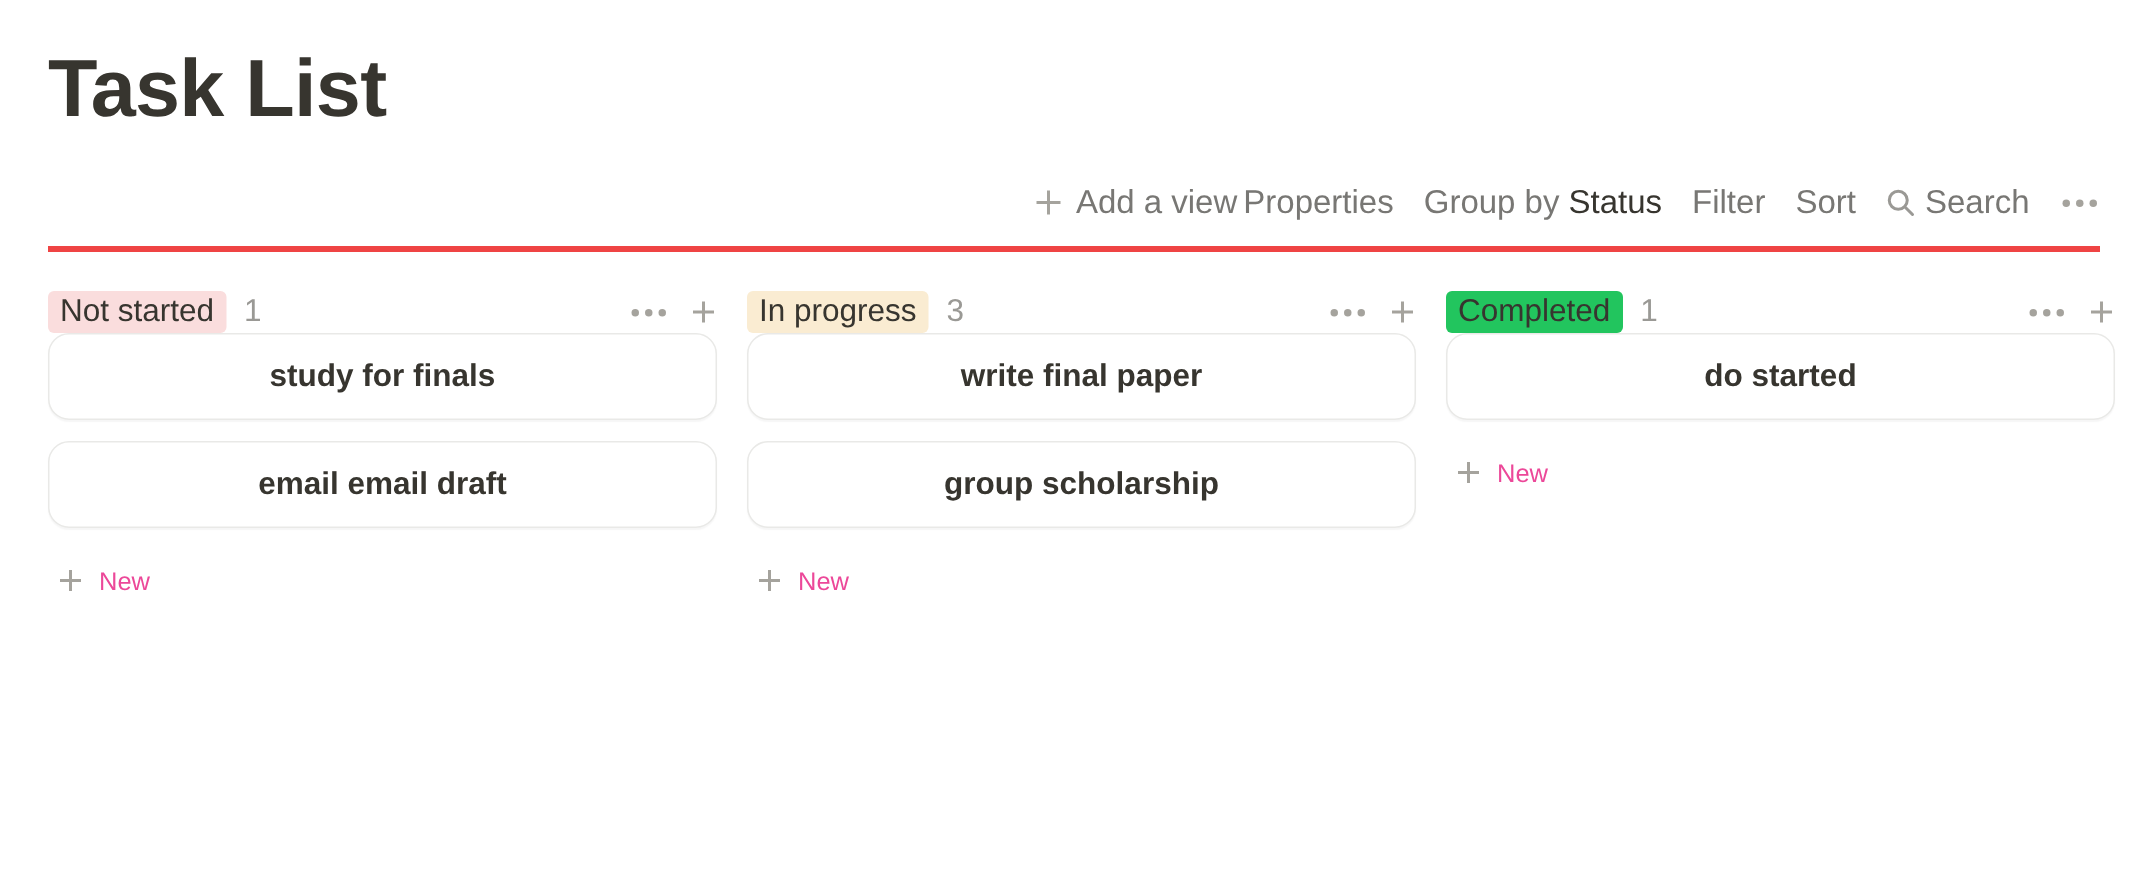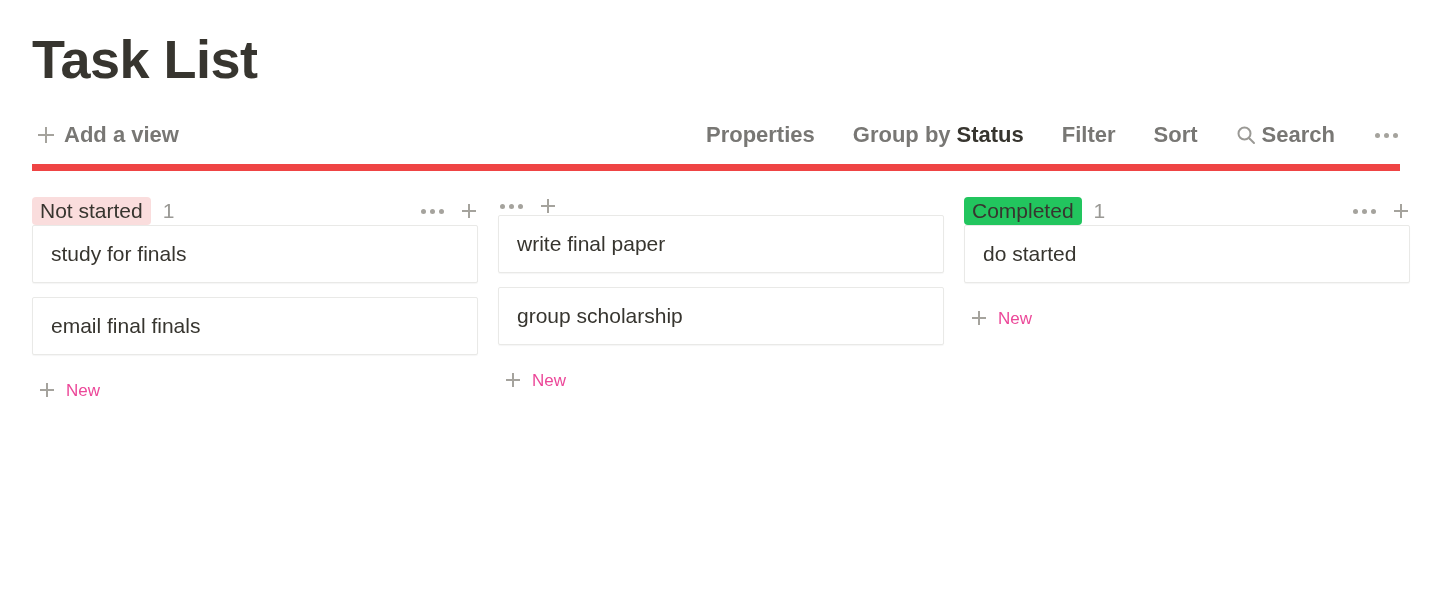--- a/index.html
+++ b/index.html
@@ -17,24 +17,23 @@
     .page-title {
       font-size: 54px;
       font-weight: 700;
       color: #37352f;
       letter-spacing: -0.5px;
       margin-bottom: 28px;
     }
     .toolbar-row {
       display: flex;
       align-items: center;
-      justify-content: space-between;
+      justify-content: flex-end;
       padding-bottom: 12px;
-      border-bottom: 7px solid #ef4444;
-      font-weight: bold;
+      border-bottom: 4px solid #ef4444;
     }
     .toolbar-left {
       display: flex;
       align-items: center;
     }
     .add-view {
       display: flex;
       align-items: center;
       gap: 8px;
       color: #787774;
@@ -86,21 +85,21 @@
     }
     .icon-plus-small::after {
       top: 8px;
       left: 2px;
       height: 2px;
       width: 14px;
     }
     .toolbar-right {
       display: flex;
       align-items: center;
-      gap: 38px;
+      gap: 20px;
     }
     .tb-item {
       font-size: 22px;
       color: #787774;
       cursor: pointer;
       display: flex;
       align-items: center;
       gap: 6px;
     }
     .tb-item .strong {
@@ -158,28 +157,29 @@
       color: #9a9995;
     }
     .col-header-right {
       display: flex;
       align-items: center;
       gap: 14px;
     }
     .card {
       background: #ffffff;
       border: 1px solid #e9e9e7;
-      border-radius: 2px;
+      border-radius: 14px;
       padding: 16px 18px;
       font-size: 21px;
-      font-weight: 400;
+      font-weight: 700;
       color: #37352f;
       margin-bottom: 14px;
       box-shadow: 0 1px 1px rgba(15,15,15,0.04);
       cursor: pointer;
+      text-align: center;
     }
     .new-row {
       display: flex;
       align-items: flex-start;
       gap: 10px;
       color: #ec4899;
       font-size: 17px;
       padding: 12px 6px;
       cursor: pointer;
     }
@@ -229,28 +229,32 @@
         <div class="col-header-right">
           <div class="icon-dots">
             <span></span>
             <span></span>
             <span></span>
           </div>
           <span class="icon-plus-small"></span>
         </div>
       </div>
       <div class="card">study for finals</div>
-      <div class="card">email final finals</div>
+      <div class="card">email email draft</div>
       <div class="new-row">
         <span class="icon-plus-small"></span>
         <span>New</span>
       </div>
     </div>
     <div class="column">
       <div class="col-header">
+        <div class="col-header-left">
+          <span class="status-chip chip-yellow">In progress</span>
+          <span class="count">3</span>
+        </div>
         <div class="col-header-right">
           <div class="icon-dots">
             <span></span>
             <span></span>
             <span></span>
           </div>
           <span class="icon-plus-small"></span>
         </div>
       </div>
       <div class="card">write final paper</div>

